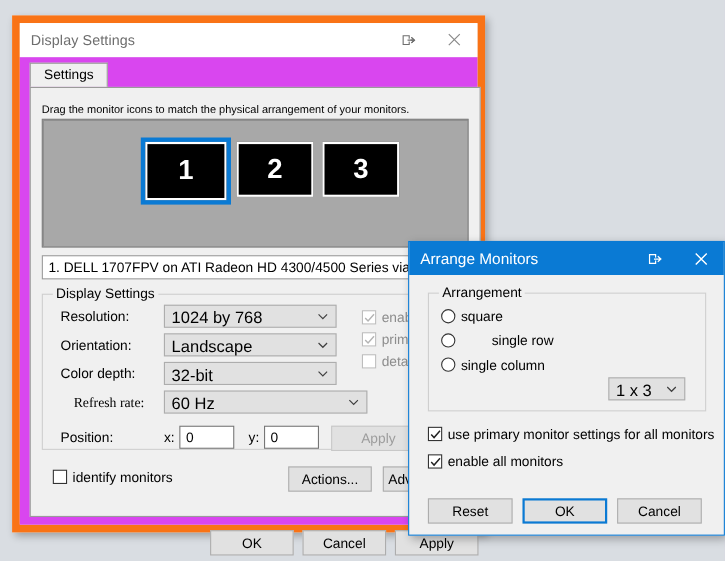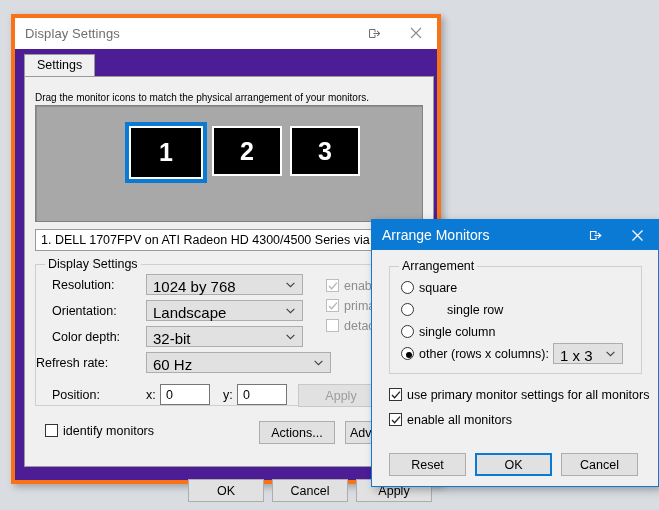--- a/index.html
+++ b/index.html
@@ -14,21 +14,21 @@
     color: #000;
   }
   #root { position: relative; width: 659px; height: 510px; }
 
   
   .main-window {
     position: absolute;
     left: 11px; top: 14px;
     width: 430px; height: 470px;
     background: #f0f0f0;
-    border: 4px solid #f97316;
+    border: 7px solid #f97316;
     box-shadow: 3px 3px 7px rgba(0,0,0,0.28);
     box-sizing: border-box;
   }
   .main-titlebar {
     position: relative;
     height: 31px;
     background: #ffffff;
     border-bottom: 0px;
     box-sizing: border-box;
   }
@@ -44,21 +44,21 @@
     position: absolute;
     top: 0; width: 42px; height: 30px;
     display: flex; align-items: center; justify-content: center;
   }
   .tb-btn svg { display: block; }
 
   
   .main-client {
     position: absolute;
     left: 0; top: 31px; right: 0; bottom: 0;
-    background: #4c1d95;
+    background: #d946ef;
   }
 
   
   .tabstrip {
     position: absolute;
     left: 9px; top: 5px; right: 9px;
     height: 22px;
   }
   .tab {
     position: absolute;
@@ -350,21 +350,21 @@
           <div class="fld-label" style="left:16px; top:65px;">Color depth:</div>
           <div class="combo" style="left:110px; top:61px; width:157px;">
             <span class="combo-val">32-bit</span>
             <span class="chev">
               <svg width="9" height="6" viewBox="0 0 9 6">
                   <path d="M0.6 0.8 L4.5 4.7 L8.4 0.8" fill="none" stroke="#404040" stroke-width="1.1"></path>
                 </svg>
             </span>
           </div>
 
-          <div class="fld-label" style="left:0; top:91px;">Refresh rate:</div>
+          <div class="fld-label" style="left:28px; top:91px;font-family:Liberation Serif, serif;">Refresh rate:</div>
           <div class="combo" style="left:110px; top:87px; width:185px;">
             <span class="combo-val">60 Hz</span>
             <span class="chev">
               <svg width="9" height="6" viewBox="0 0 9 6">
                   <path d="M0.6 0.8 L4.5 4.7 L8.4 0.8" fill="none" stroke="#404040" stroke-width="1.1"></path>
                 </svg>
             </span>
           </div>
 
           <div class="fld-label" style="left:16px; top:123px;">Position:</div>
@@ -444,26 +444,20 @@
           <span class="circ"></span>
           <span>square</span>
         </div>
         <div class="rad" style="left:11px; top:36px;padding-left:46px;">
           <span class="circ"></span>
           <span>single row</span>
         </div>
         <div class="rad" style="left:11px; top:58px;">
           <span class="circ"></span>
           <span>single column</span>
-        </div>
-        <div class="rad" style="left:11px; top:80px;">
-          <span class="circ">
-              <span class="dot"></span>
-            </span>
-          <span>other (rows x columns):</span>
         </div>
 
         <div class="combo" style="left:163px; top:76px; width:70px;">
           <span class="combo-val">1 x 3</span>
           <span class="chev">
             <svg width="9" height="6" viewBox="0 0 9 6">
                 <path d="M0.6 0.8 L4.5 4.7 L8.4 0.8" fill="none" stroke="#404040" stroke-width="1.1"></path>
               </svg>
           </span>
         </div>

